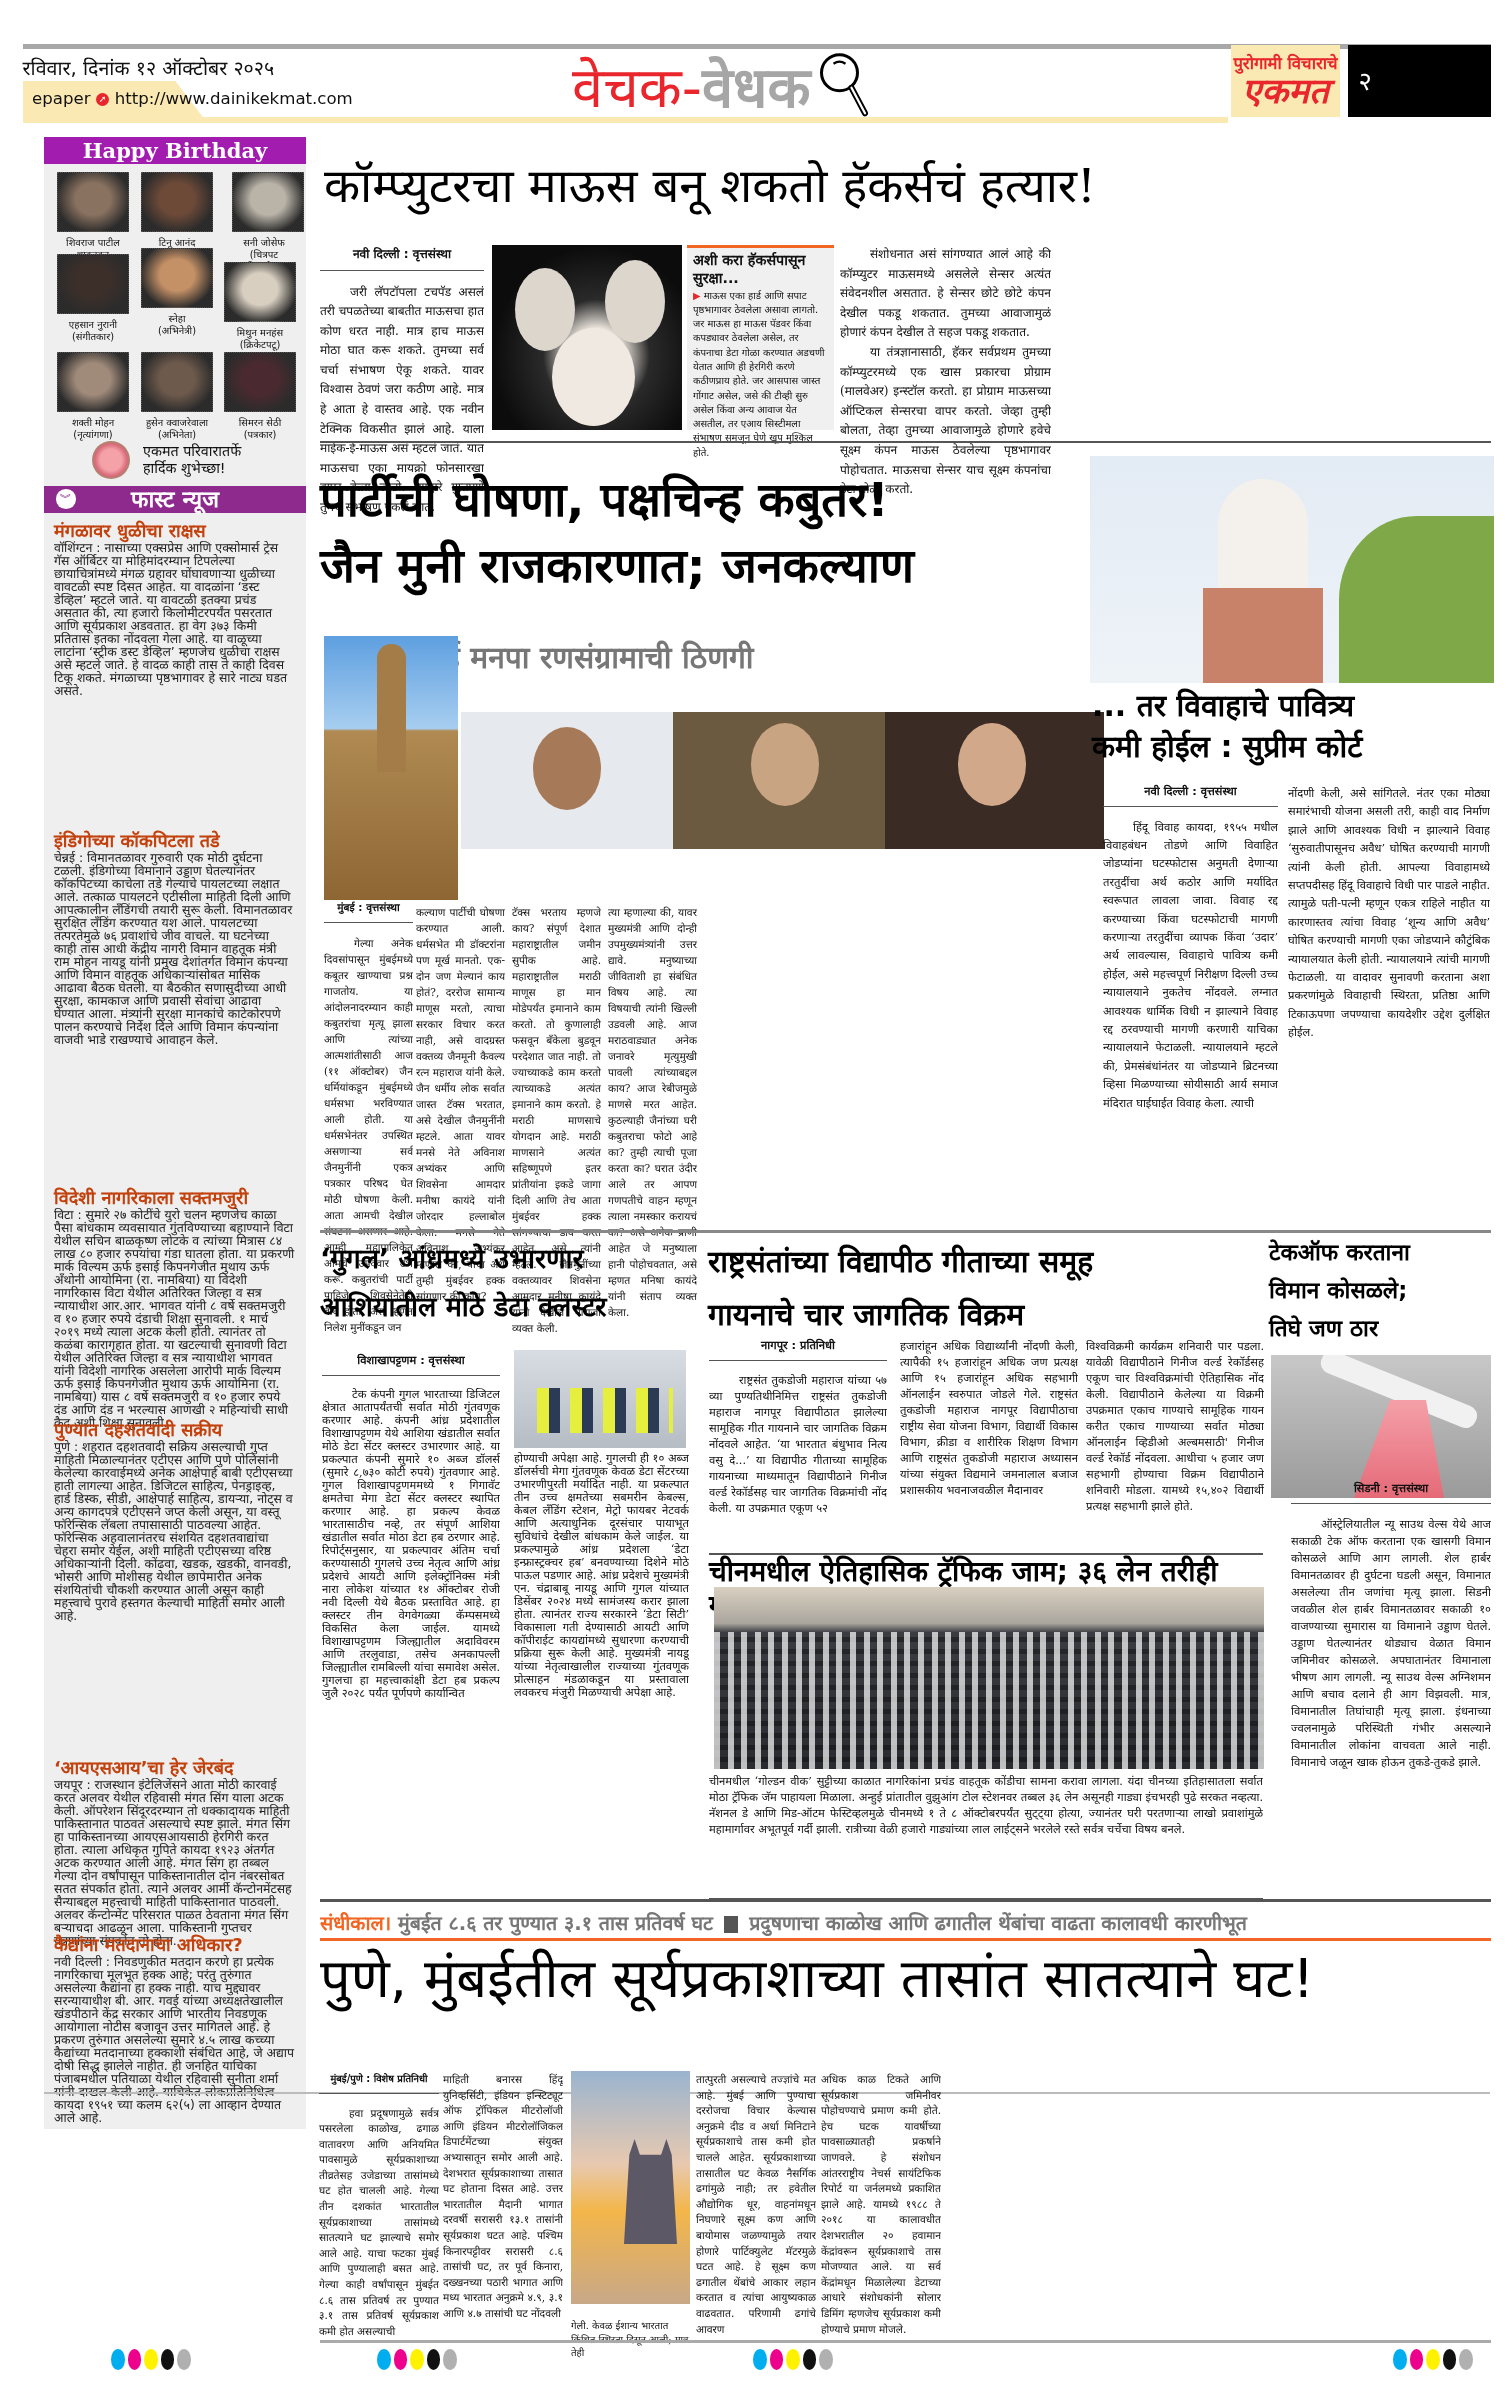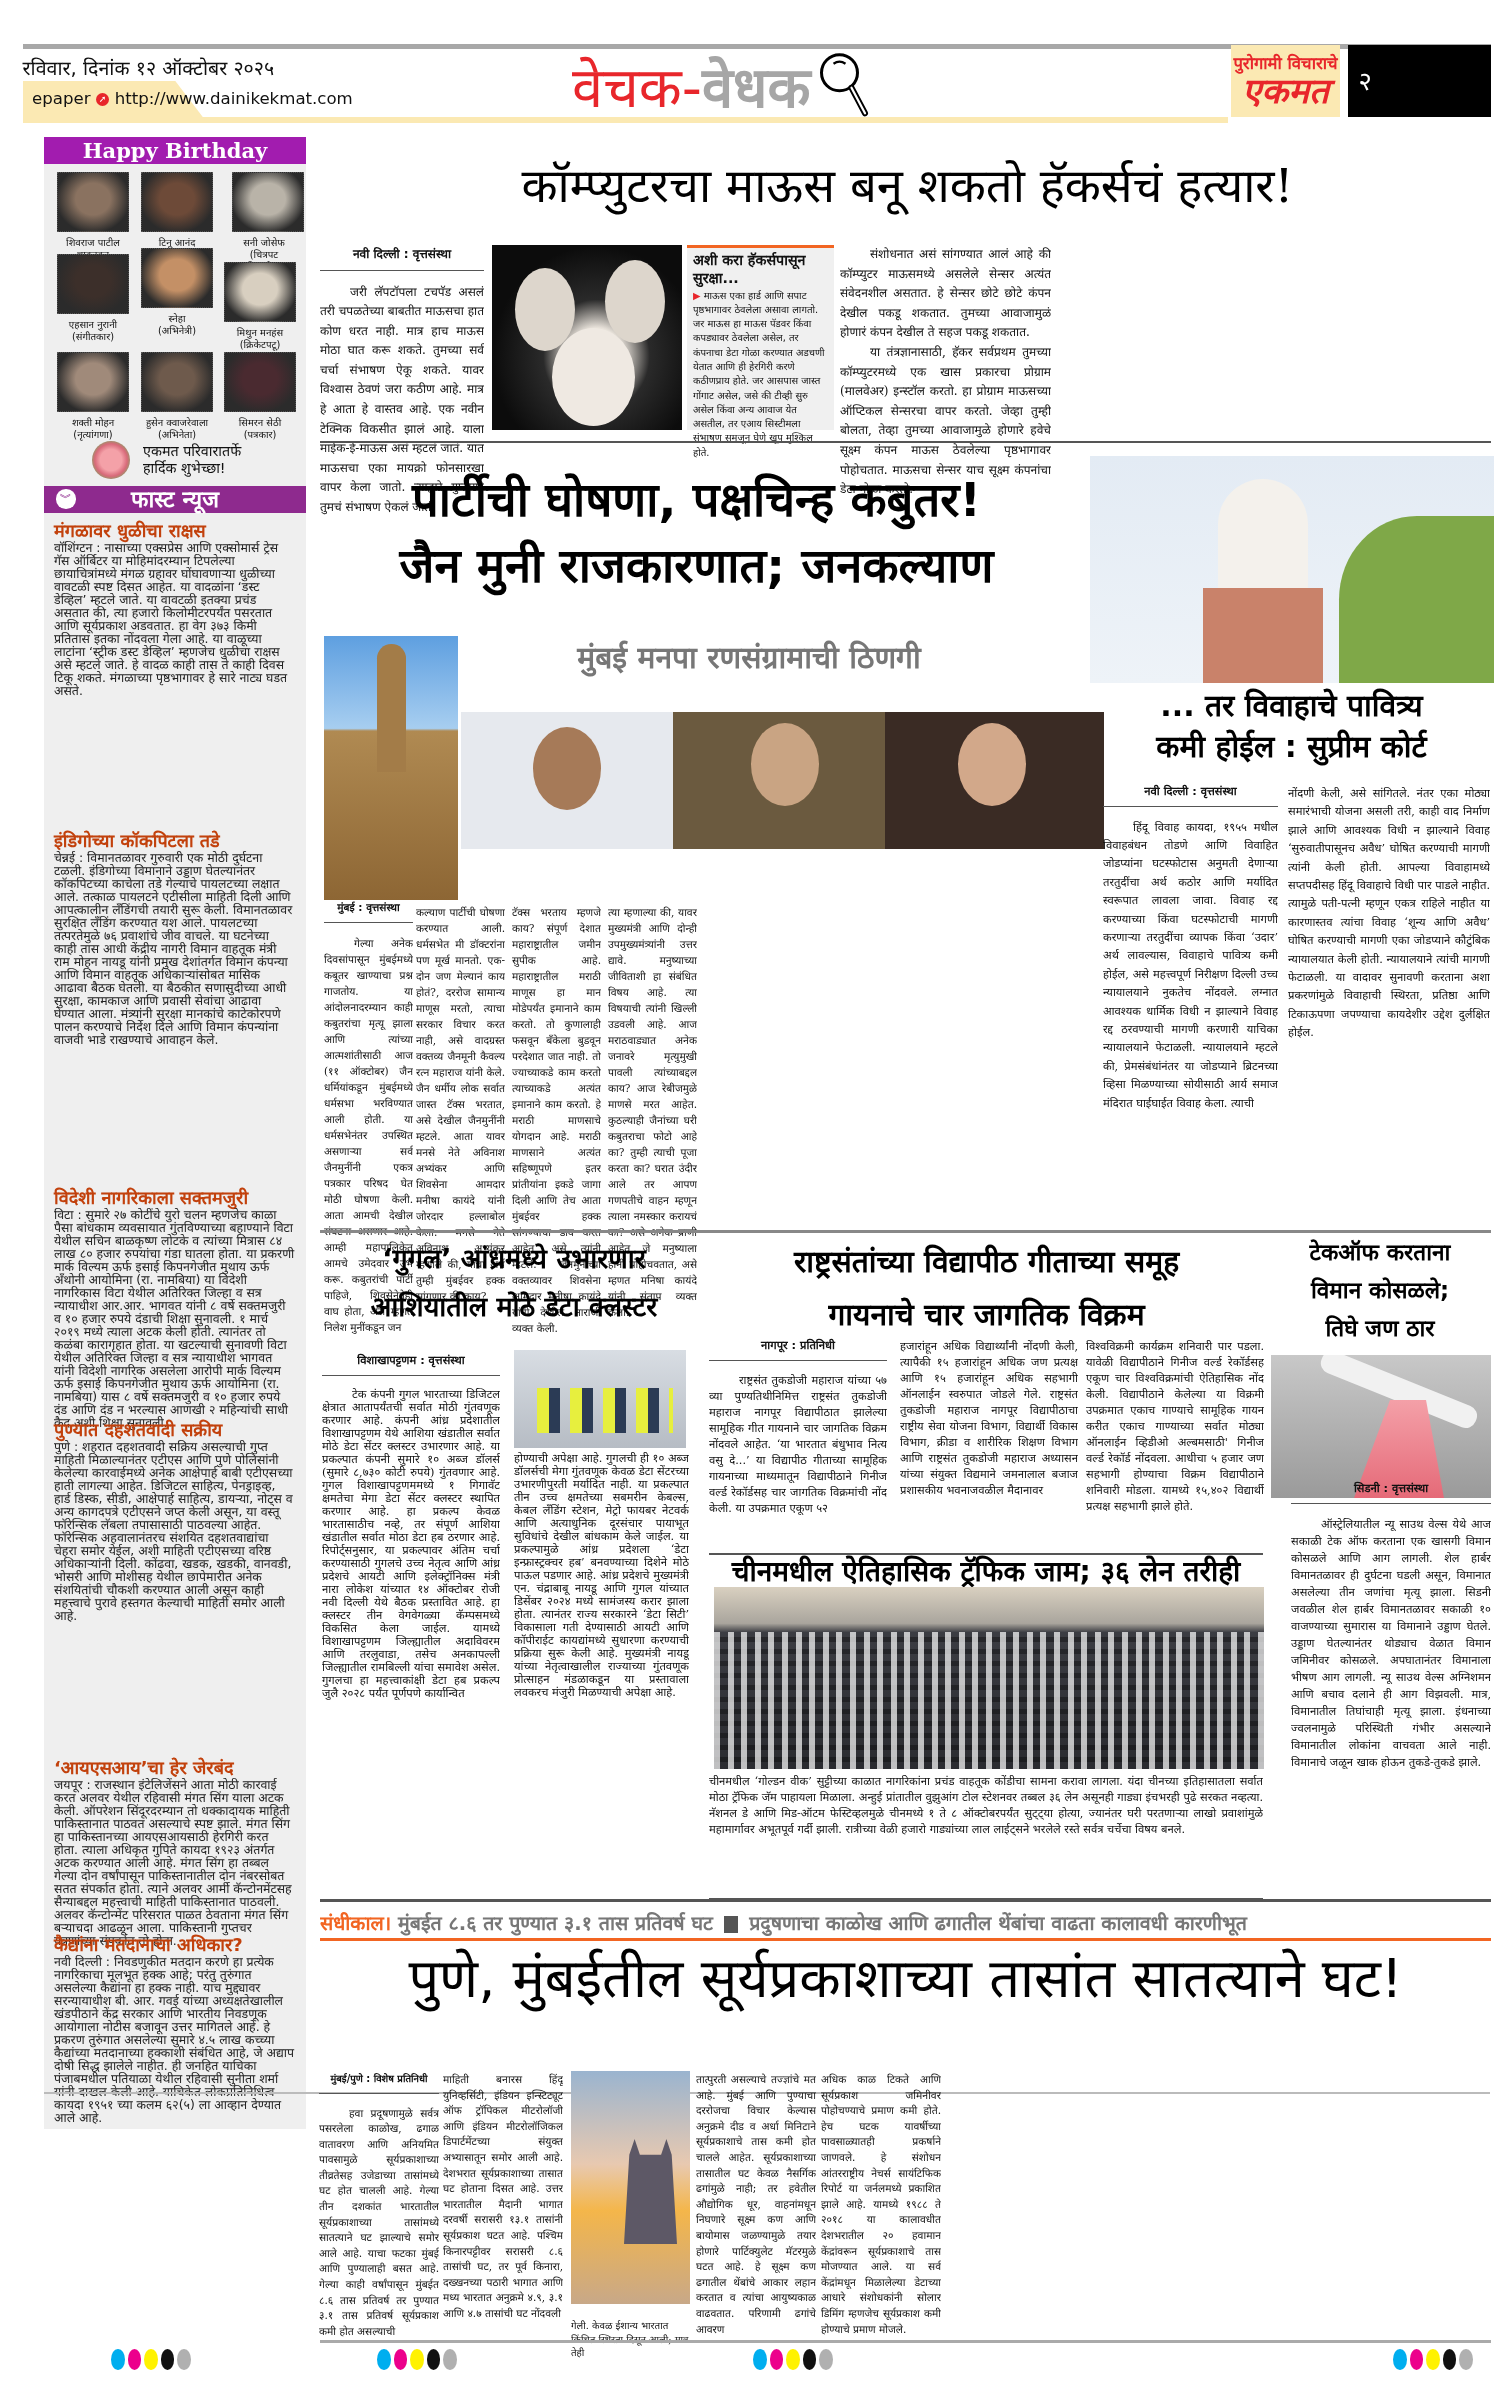--- a/index.html
+++ b/index.html
@@ -5,21 +5,21 @@
 *{box-sizing:border-box;margin:0;padding:0}
 body{width:1512px;height:2401px;background:#fff;font-family:"DejaVu Sans",sans-serif;color:#111;position:relative;overflow:hidden}
 .abs{position:absolute}
 .rule{position:absolute;background:#555;height:2.3px}
 .grule{position:absolute;background:#9a9a9a}
 .body-text{font-family:"DejaVu Serif",serif;font-size:14.3px;line-height:24px;text-align:justify;color:#111}
 .body-text p{text-indent:30px}
 .col{position:absolute;overflow:hidden}
 .dateline{font-family:"DejaVu Sans",sans-serif;font-weight:bold;font-size:16.6px;text-align:center;padding-bottom:7.5px;border-bottom:1.5px solid #555;margin-bottom:12px}
 .photo{position:absolute;overflow:hidden}
-.hl{position:absolute;font-family:"DejaVu Sans",sans-serif;font-weight:bold;text-align:center;color:#000;line-height:1.2}
+.hl{position:absolute;font-family:"DejaVu Sans",sans-serif;font-weight:bold;text-align:left;color:#000;line-height:1.2}
 
 #hdr-rule{left:22.6px;top:44px;width:1468px;height:4.5px;background:#a8a8a8}
 #hdr-date{left:22.6px;top:54px;font-size:19.6px}
 #hdr-epaper{left:22.6px;top:81px;width:184px;height:41px;background:#fbe9b3;clip-path:polygon(0 0,83% 0,100% 100%,0 100%)}
 #hdr-epaper-bar{left:22.6px;top:117px;width:1205px;height:6px;background:#fbe9b3}
 #hdr-ep-text{left:32px;top:89px;font-size:16.6px}
 #hdr-title{left:572px;top:47px;font-size:56px;font-family:"DejaVu Sans",sans-serif}
 #hdr-title .t1{color:#e8262b}
 #hdr-title .t2{color:#a6a6a6;font-weight:bold}
 #hdr-mag{left:817px;top:50px;width:54px;height:68px}

